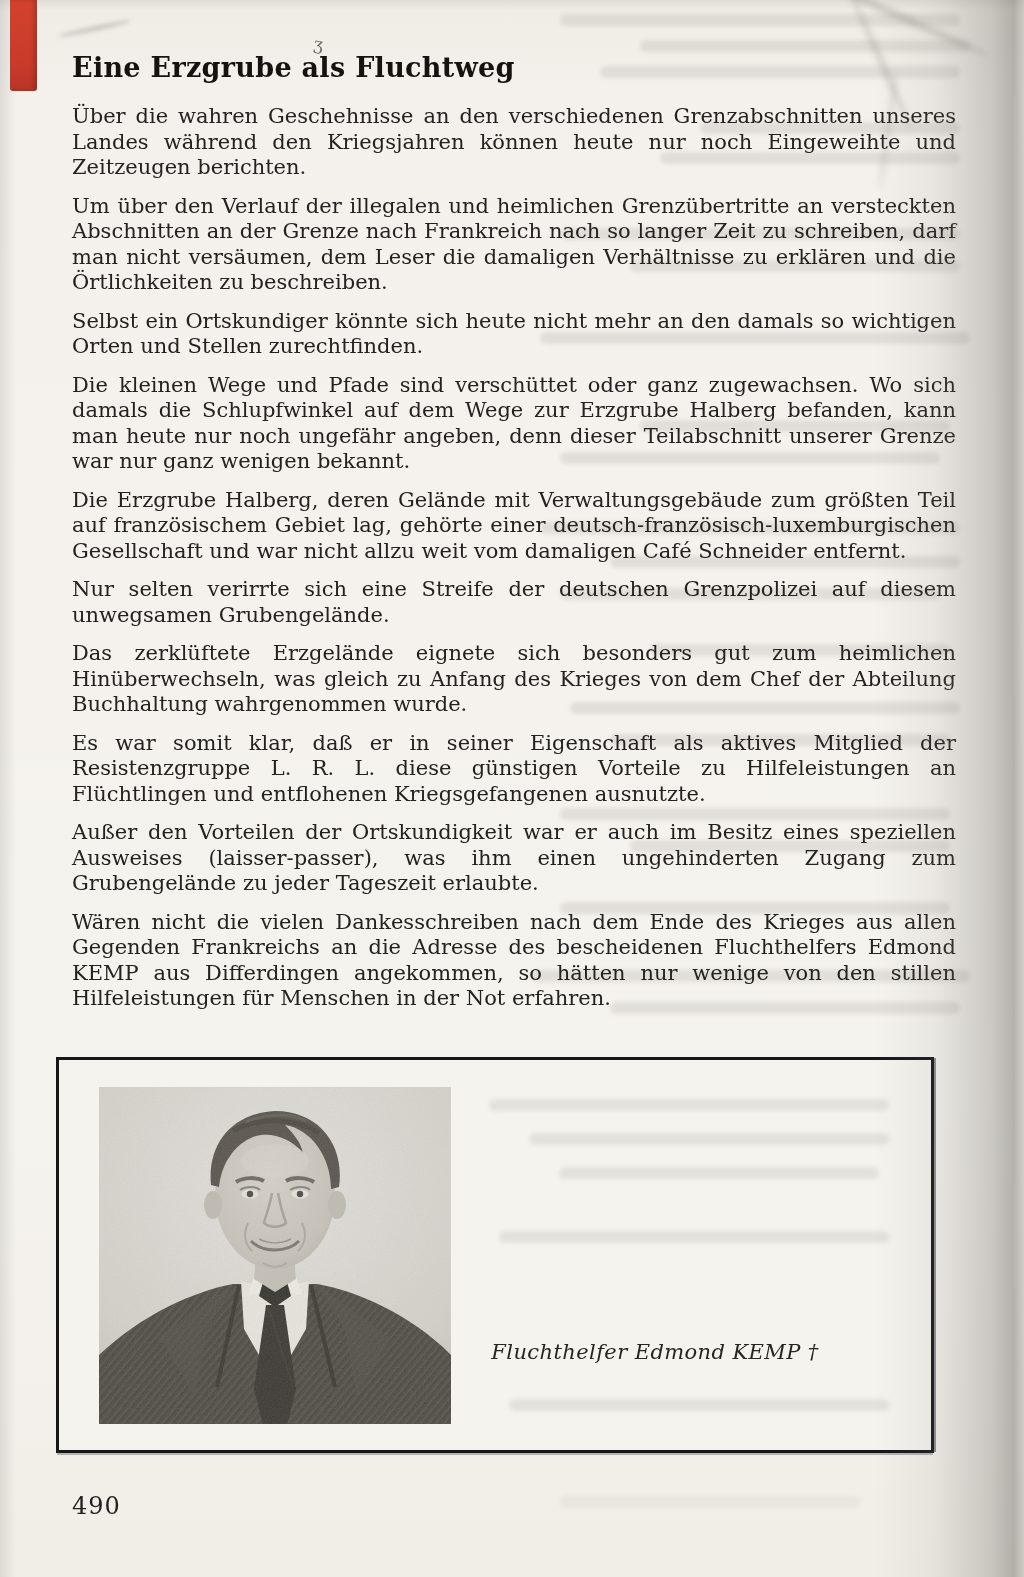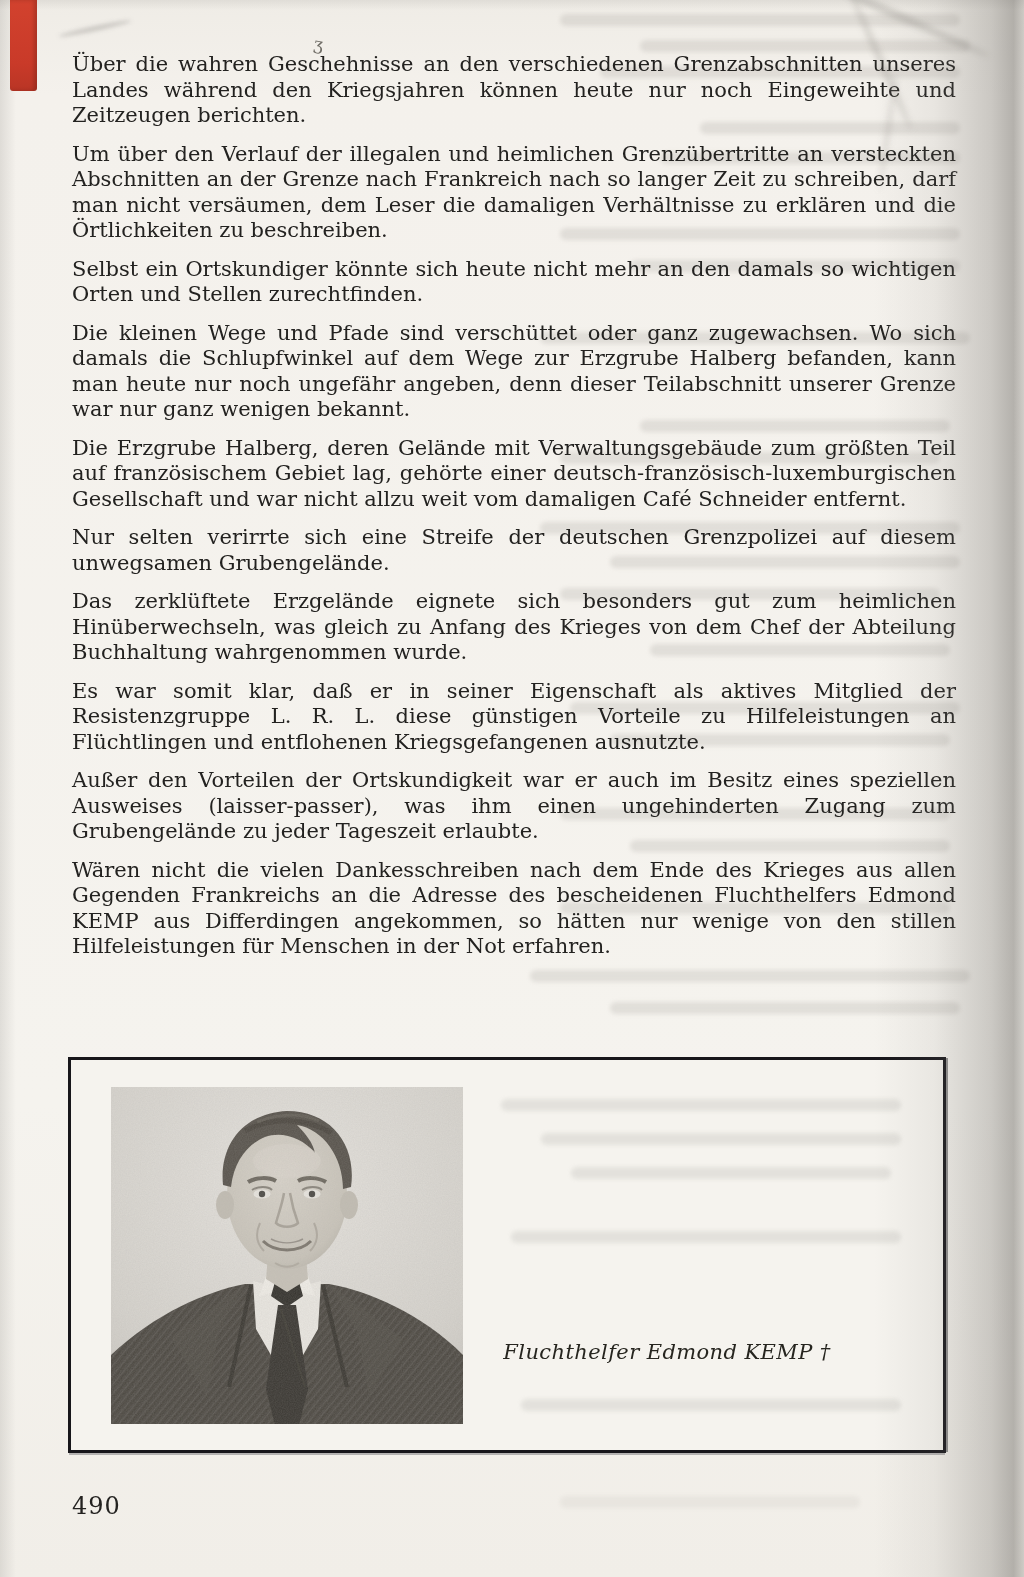--- a/index.html
+++ b/index.html
@@ -32,21 +32,21 @@
   .sm3{left:828px;top:128px;width:120px;height:5px;background:rgba(130,127,121,.22);filter:blur(3px);transform:rotate(98deg);}
   .sm4{left:58px;top:26px;width:74px;height:5px;background:rgba(112,110,106,.30);filter:blur(2px);transform:rotate(-12deg);}
   .curl{position:absolute;left:314px;top:34px;z-index:4;font-size:17px;color:#5a5750;opacity:.85;transform:rotate(10deg);font-family:"DejaVu Serif",serif;}
   
   .g{position:absolute;height:12px;z-index:1;background:rgba(128,126,121,.17);filter:blur(2px);border-radius:6px;pointer-events:none;}
   
   .content{position:absolute;left:72px;top:52px;width:884px;z-index:2;}
   h1{margin:0 0 20px 0;font-size:27px;line-height:32px;font-weight:bold;color:#141310;letter-spacing:.3px;}
   .content p{margin:0 0 13px 0;font-size:21px;line-height:25.5px;text-align:justify;color:#232220;}
   
-  .frame{position:absolute;left:68px;top:1057px;width:872px;height:390px;z-index:2;
+  .frame{position:absolute;left:56px;top:1057px;width:872px;height:390px;z-index:2;
     border:3px solid #17161a;background:#f5f3ee;
     box-shadow:0 3px 0 -1px rgba(105,105,108,.45), 3px 0 0 -1px rgba(60,60,64,.55);}
   .photo{position:absolute;left:40px;top:27px;width:352px;height:337px;overflow:hidden;}
   .caption{position:absolute;left:356px;top:280px;width:480px;text-align:center;
     font-style:italic;font-size:21px;color:#26251f;letter-spacing:.4px;}
   .gf{position:absolute;height:12px;background:rgba(128,126,121,.15);filter:blur(2px);border-radius:6px;pointer-events:none;}
   .pagenum{position:absolute;left:72px;top:1492px;font-size:24px;color:#232220;z-index:2;letter-spacing:1px;}
 </style>
 </head>
 <body>
@@ -76,20 +76,21 @@
   <div class="g" style="left:610px;top:1002px;width:350px"></div>
   <div class="g" style="left:560px;top:1496px;width:300px;opacity:.5"></div>
 
   <div class="sm sm1"></div>
   <div class="sm sm2"></div>
   <div class="sm sm3"></div>
   <div class="sm sm4"></div>
   <div class="curl">ʒ</div>
 
   <div class="content">
+    <h1>Eine Erzgrube als Fluchtweg</h1>
     <p>Über die wahren Geschehnisse an den verschiedenen Grenzabschnitten unseres Landes während den Kriegsjahren können heute nur noch Eingeweihte und Zeitzeugen berichten.</p>
     <p>Um über den Verlauf der illegalen und heimlichen Grenzübertritte an versteckten Abschnitten an der Grenze nach Frankreich nach so langer Zeit zu schreiben, darf man nicht versäumen, dem Leser die damaligen Verhältnisse zu erklären und die Örtlichkeiten zu beschreiben.</p>
     <p>Selbst ein Ortskundiger könnte sich heute nicht mehr an den damals so wichtigen Orten und Stellen zurechtfinden.</p>
     <p>Die kleinen Wege und Pfade sind verschüttet oder ganz zugewachsen. Wo sich damals die Schlupfwinkel auf dem Wege zur Erzgrube Halberg befanden, kann man heute nur noch ungefähr angeben, denn dieser Teilabschnitt unserer Grenze war nur ganz wenigen bekannt.</p>
     <p>Die Erzgrube Halberg, deren Gelände mit Verwaltungsgebäude zum größten Teil auf französischem Gebiet lag, gehörte einer deutsch-französisch-luxemburgischen Gesellschaft und war nicht allzu weit vom damaligen Café Schneider entfernt.</p>
     <p>Nur selten verirrte sich eine Streife der deutschen Grenzpolizei auf diesem unwegsamen Grubengelände.</p>
     <p>Das zerklüftete Erzgelände eignete sich besonders gut zum heimlichen Hinüberwechseln, was gleich zu Anfang des Krieges von dem Chef der Abteilung Buchhaltung wahrgenommen wurde.</p>
     <p>Es war somit klar, daß er in seiner Eigenschaft als aktives Mitglied der Resistenzgruppe L. R. L. diese günstigen Vorteile zu Hilfeleistungen an Flüchtlingen und entflohenen Kriegsgefangenen ausnutzte.</p>
     <p>Außer den Vorteilen der Ortskundigkeit war er auch im Besitz eines speziellen Ausweises (laisser-passer), was ihm einen ungehinderten Zugang zum Grubengelände zu jeder Tageszeit erlaubte.</p>
     <p>Wären nicht die vielen Dankesschreiben nach dem Ende des Krieges aus allen Gegenden Frankreichs an die Adresse des bescheidenen Fluchthelfers Edmond KEMP aus Differdingen angekommen, so hätten nur wenige von den stillen Hilfeleistungen für Menschen in der Not erfahren.</p>

